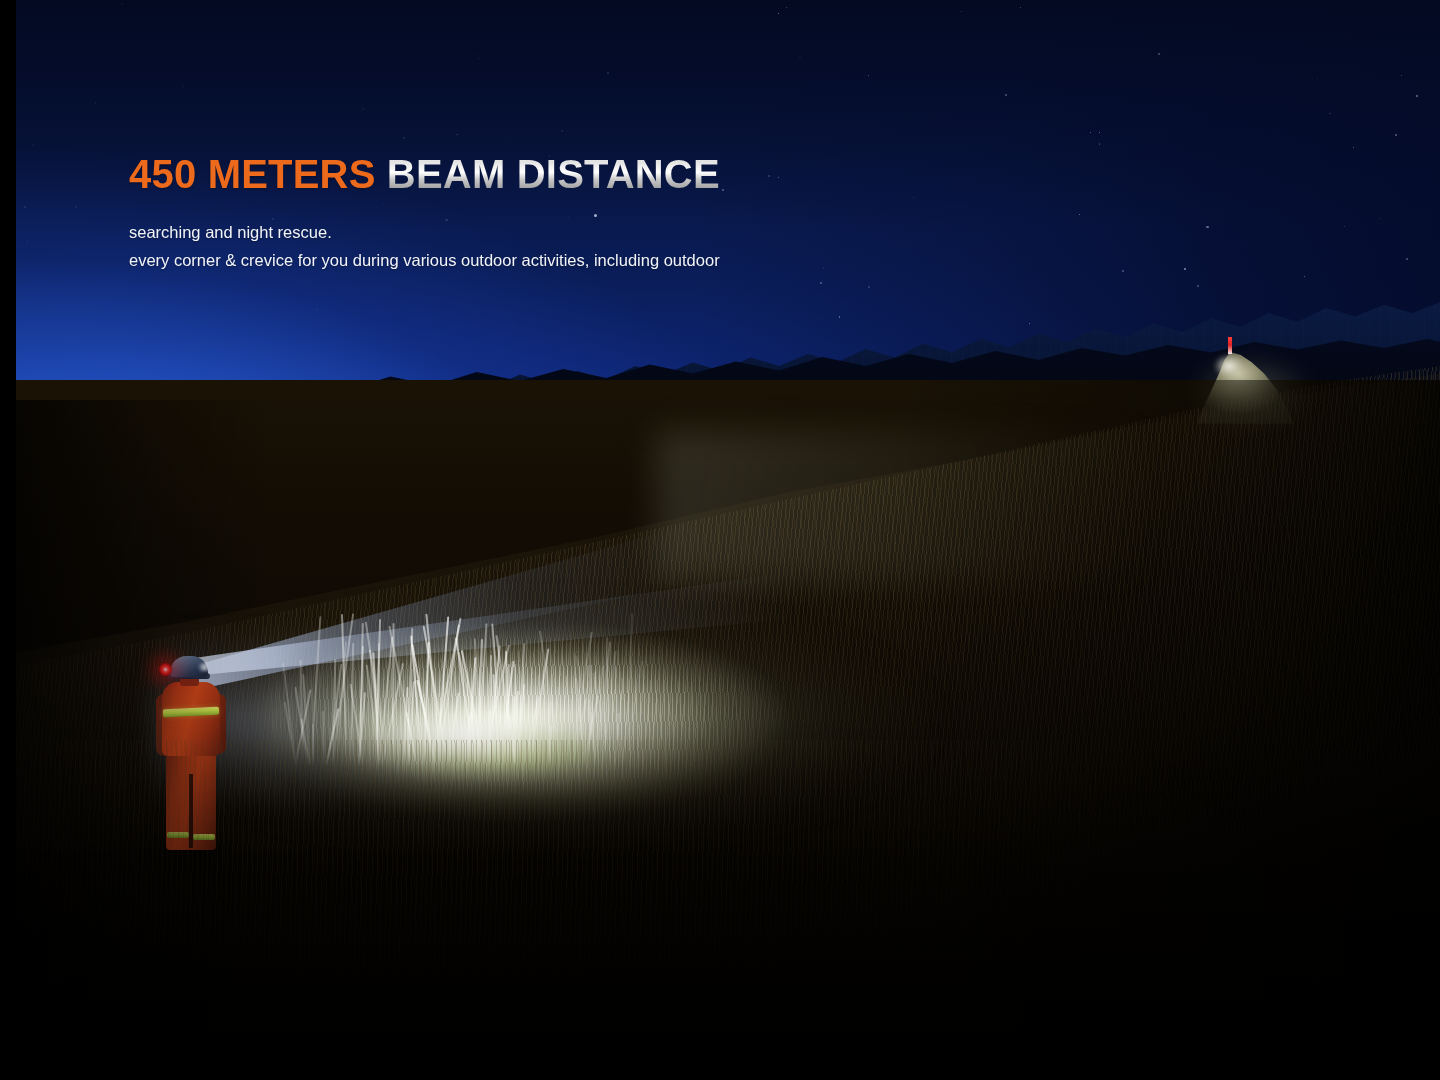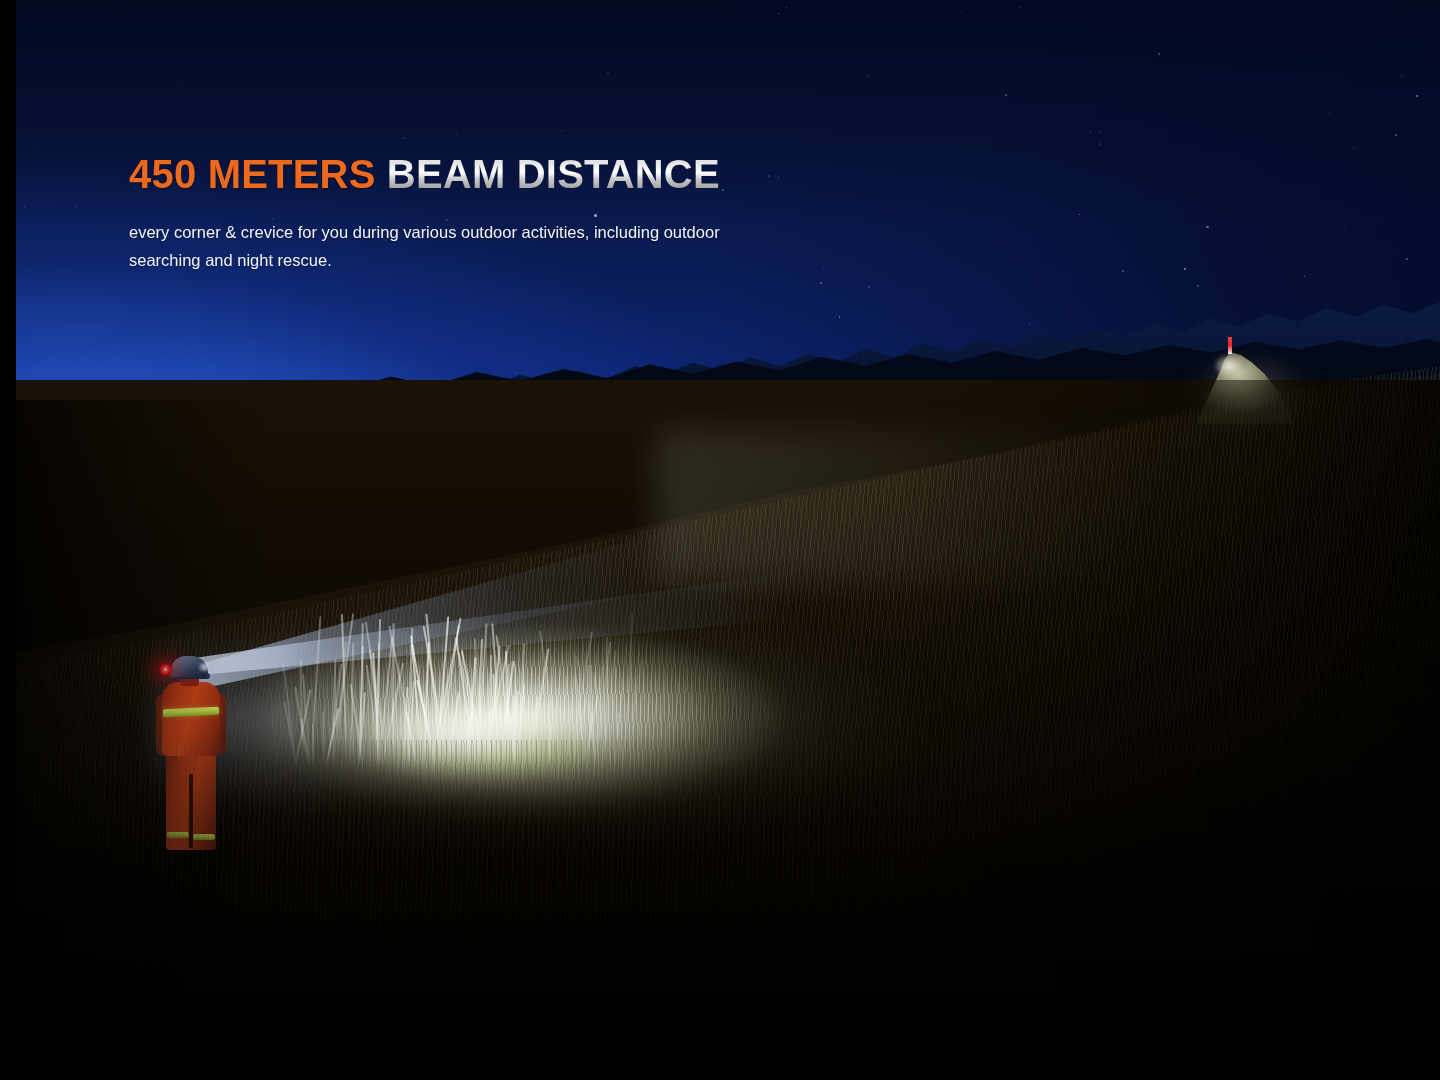--- a/index.html
+++ b/index.html
@@ -564,18 +564,18 @@
 
   <div class="grass-fore"></div>
   <div class="vignette-left"></div>
   <div class="vignette-right"></div>
   <div class="vignette-bottom"></div>
 
   <div class="tiny-dot"></div>
   <div class="text-block">
     <div class="heading"><span class="h-orange">450 METERS</span><span class="h-silver"> BEAM DISTANCE</span></div>
     <div class="body-copy">
+      <p>searching and night rescue.</p>
       <p>every corner &amp; crevice for you during various outdoor activities, including outdoor</p>
-      <p>searching and night rescue.</p>
     </div>
   </div>
 
 </div>
 
 </body></html>

